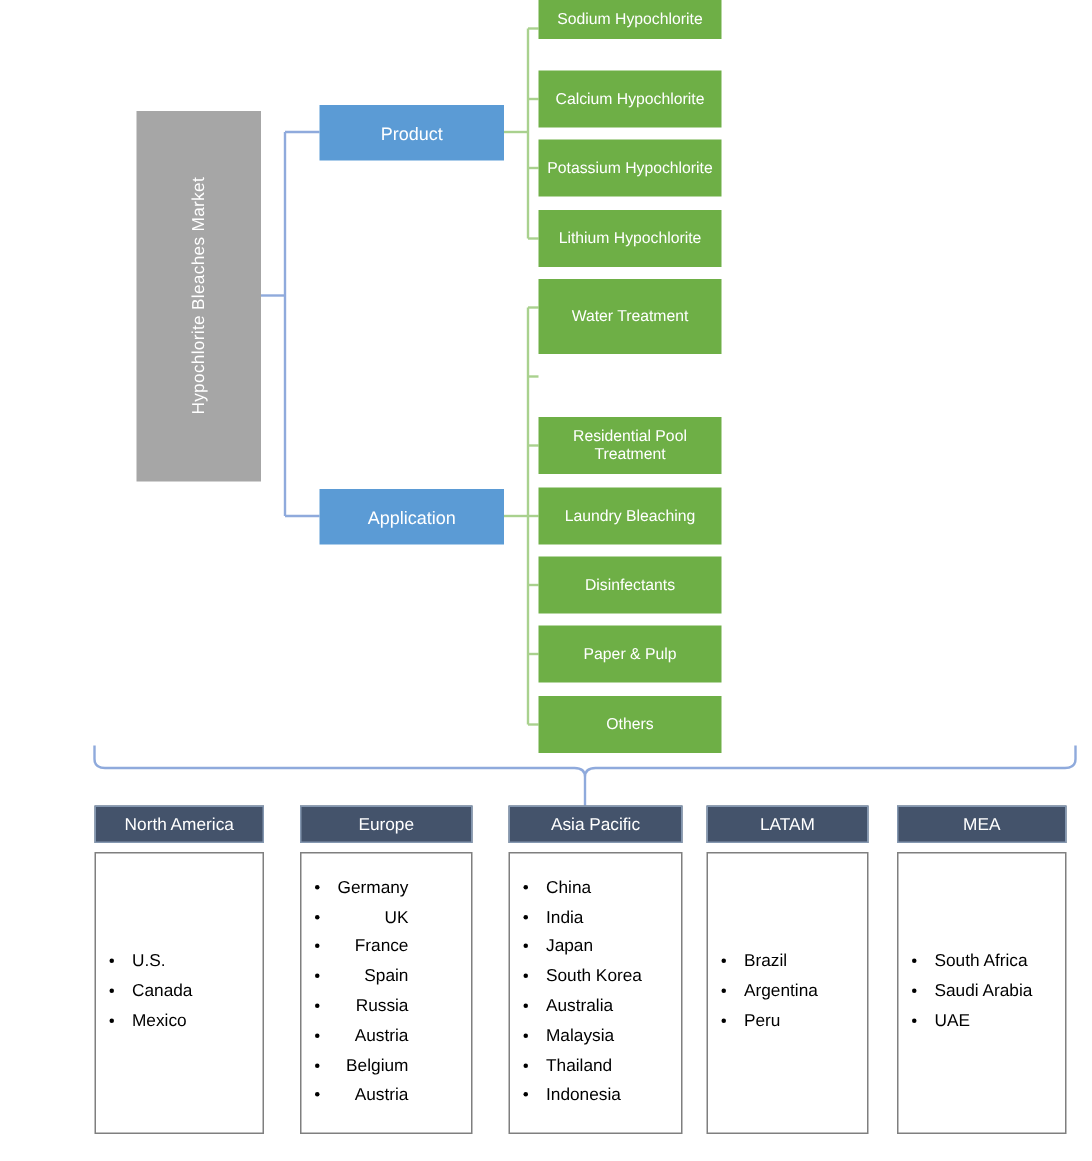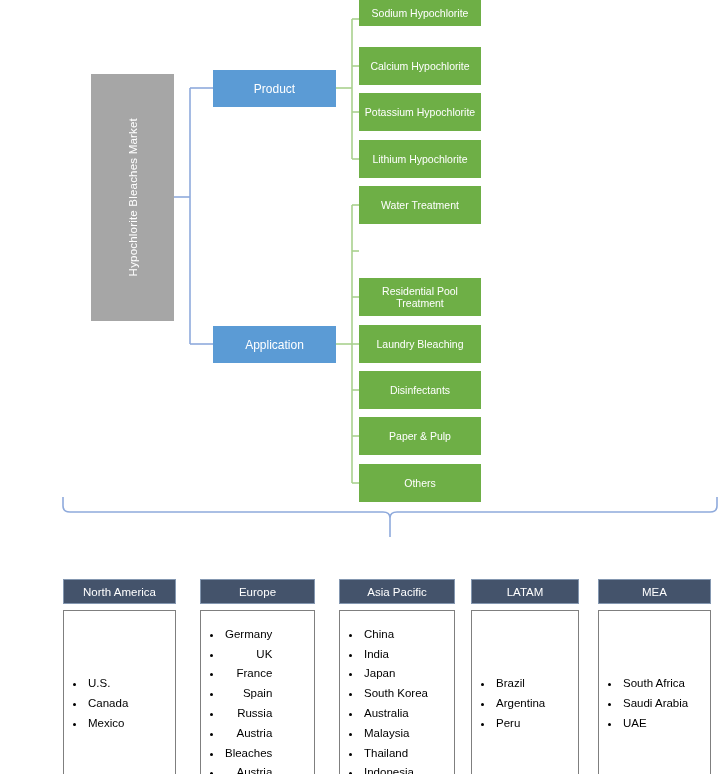--- a/index.html
+++ b/index.html
@@ -93,21 +93,20 @@
   .region-header {
     height: 25px;
     background: #44536b;
     border: 1px solid #8497b0;
     box-sizing: border-box;
     color: #ffffff;
     font-size: 11.5px;
     display: flex;
     align-items: center;
     justify-content: center;
-    margin-top: 42px;
   }
   .region-body {
     margin-top: 6px;
     height: 188px;
     border: 1px solid #7f7f7f;
     box-sizing: border-box;
     display: flex;
     align-items: center;
   }
   .region-body ul {
@@ -180,21 +179,21 @@
   <div class="leaf-box" style="top:47px;height:38px;justify-content:center;">
     <span>Calcium Hypochlorite</span>
   </div>
   <div class="leaf-box" style="top:93px;height:38px;">
     <span>Potassium Hypochlorite</span>
   </div>
   <div class="leaf-box" style="top:140px;height:38px;">
     <span>Lithium Hypochlorite</span>
   </div>
 
-  <div class="leaf-box" style="top:186px;height:38px;">
+  <div class="leaf-box" style="top:186px;height:50px;">
     <span>Water Treatment</span>
   </div>
   <div class="leaf-box" style="top:278px;height:38px;">
     <span>Residential Pool Treatment</span>
   </div>
   <div class="leaf-box" style="top:325px;height:38px;">
     <span>Laundry Bleaching</span>
   </div>
   <div class="leaf-box" style="top:371px;height:38px;">
     <span>Disinfectants</span>
@@ -224,21 +223,21 @@
       <span>Europe</span>
     </div>
     <div class="region-body">
       <ul>
           <li>Germany</li>
           <li>UK</li>
           <li>France</li>
           <li>Spain</li>
           <li>Russia</li>
           <li>Austria</li>
-          <li>Bleaches</li>
+          <li>Belgium</li>
           <li>Austria</li>
         </ul>
     </div>
   </div>
 
   <div class="region" style="left:339px;width:116px;">
     <div class="region-header">
       <span>Asia Pacific</span>
     </div>
     <div class="region-body">

